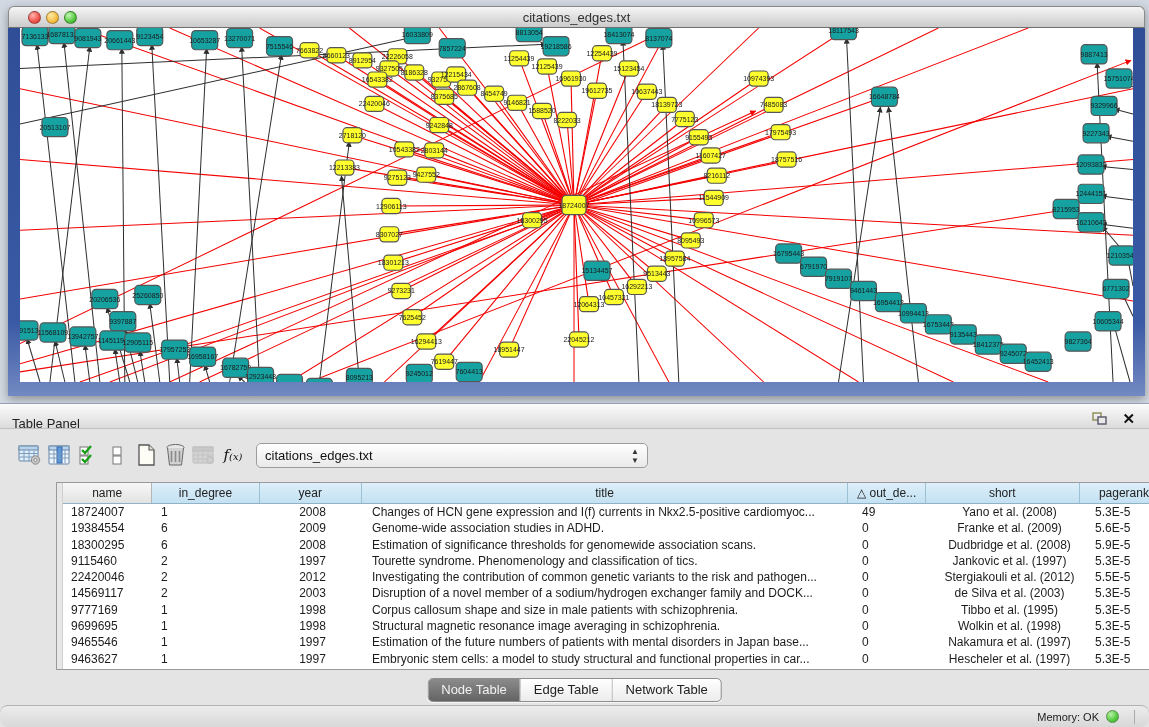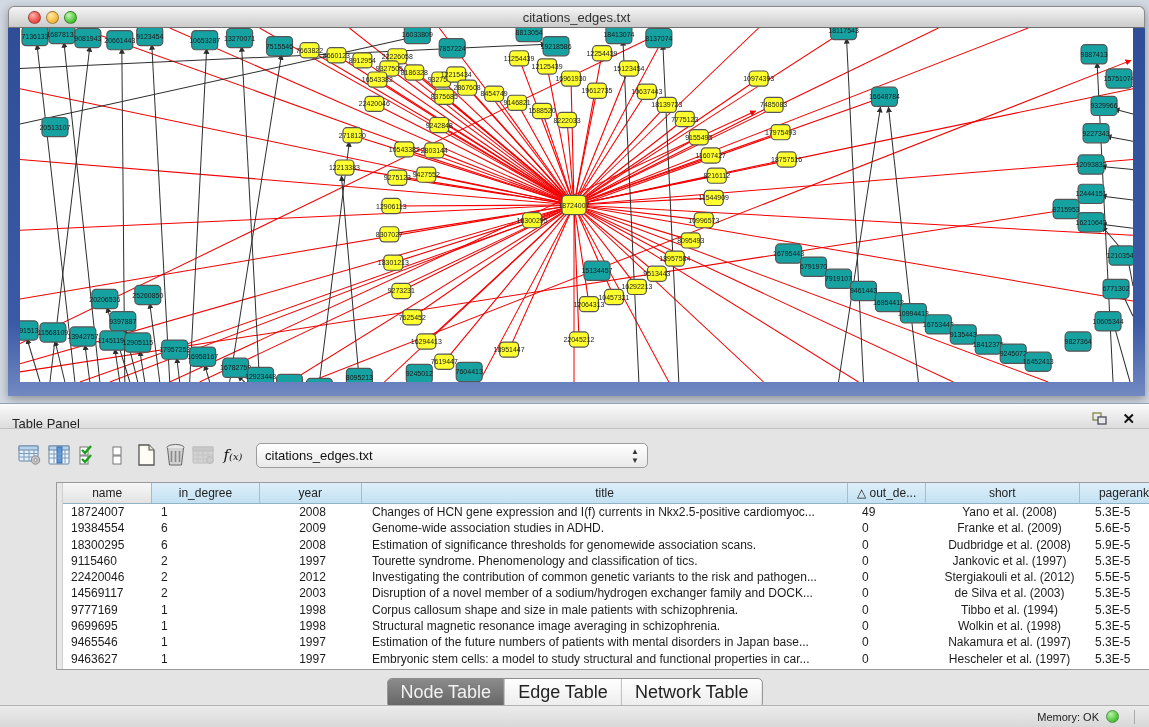--- a/index.html
+++ b/index.html
@@ -97,33 +97,33 @@
     position: absolute; left: 2px; top: 2px; width: 10px; height: 68px;
     border-radius: 5px; border: 1px solid #9b9b9b;
     background: linear-gradient(90deg, #d5d5d5, #ababab);
     cursor: pointer;
   }
 
   .tabs {
     position: absolute; left: 50%; top: 274px; transform: translateX(-50%);
     display: flex; border: 1px solid #8d8d8d; border-radius: 5px; overflow: hidden;
     background: linear-gradient(#ffffff, #ececec);
-    font-size: 18px; color:#222;
+    font-size: 13px; color:#222;
     box-shadow: 0 1px 1px rgba(255,255,255,.7);
   }
   .tab { padding: 3px 13px 4px 13px; border-left: 1px solid #bdbdbd; cursor: pointer; }
   .tab:first-child { border-left: none; }
   .tab.active { background: linear-gradient(#8b8b8b, #646464); color: #f2f2f2; }
 
   .status {
     position: absolute; left: 0; bottom: 0; width: 100%; height: 22px;
     background: linear-gradient(#ececec, #d8d8d8);
     border-top: 1px solid #b2b2b2;
     display: flex; align-items: center; justify-content: flex-end;
-    padding-right: 14px; gap: 7px;
+    padding-right: 14px; gap: 7px; border-radius: 8px;
   }
   .status .sep { width:1px; height:14px; background:#aaa; margin-left:8px; }
   .status .mlabel { font-size: 11px; color:#222; }
   .mdot {
     width: 13px; height: 13px; border-radius: 50%;
     background: radial-gradient(circle at 35% 30%, #b9f0a9, #54ca3e 60%, #2f9e22);
     border: 1px solid #5c8f52;
   }
 </style>
 </head>
@@ -669,21 +669,21 @@
           <div class="tcell c4">0</div>
           <div class="tcell c5">de Silva et al. (2003)</div>
           <div class="tcell c6">5.3E-5</div>
         </div>
         <div class="trow">
           <div class="tcell c0">9777169</div>
           <div class="tcell c1">1</div>
           <div class="tcell c2">1998</div>
           <div class="tcell c3">Corpus callosum shape and size in male patients with schizophrenia.</div>
           <div class="tcell c4">0</div>
-          <div class="tcell c5">Tibbo et al. (1994)</div>
+          <div class="tcell c5">Tibbo et al. (1995)</div>
           <div class="tcell c6">5.3E-5</div>
         </div>
         <div class="trow">
           <div class="tcell c0">9699695</div>
           <div class="tcell c1">1</div>
           <div class="tcell c2">1998</div>
           <div class="tcell c3">Structural magnetic resonance image averaging in schizophrenia.</div>
           <div class="tcell c4">0</div>
           <div class="tcell c5">Wolkin et al. (1998)</div>
           <div class="tcell c6">5.3E-5</div>

